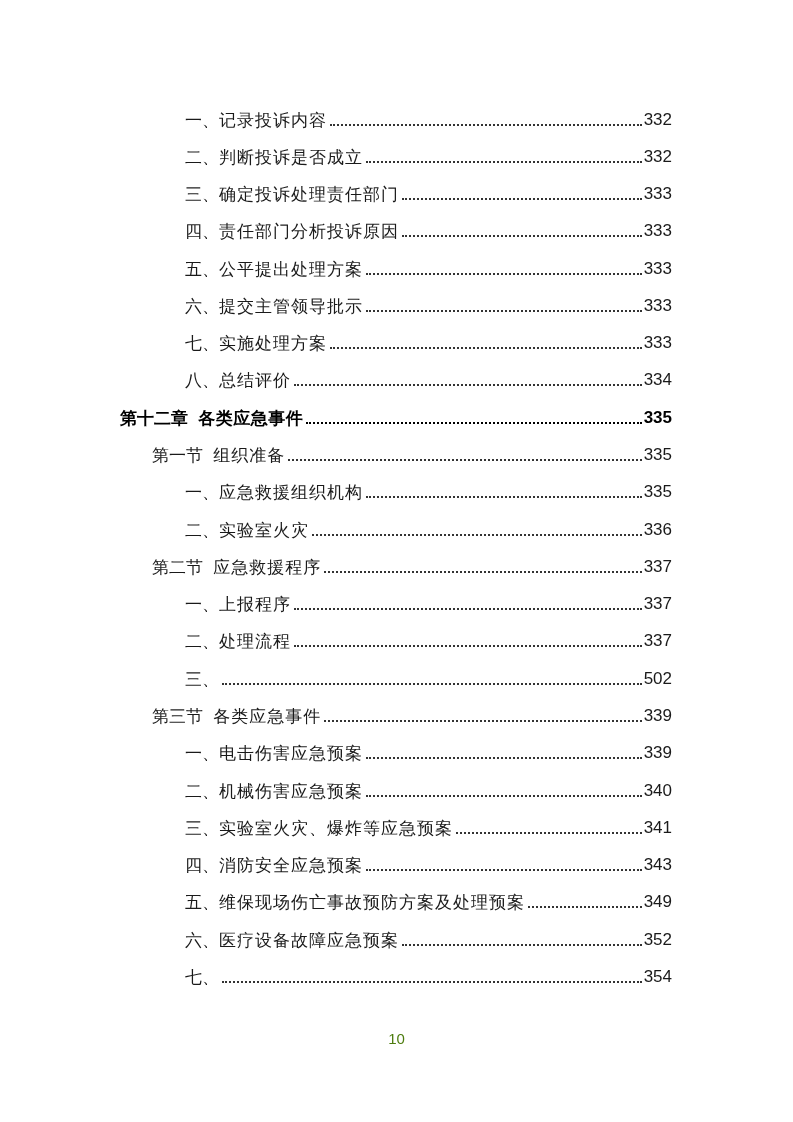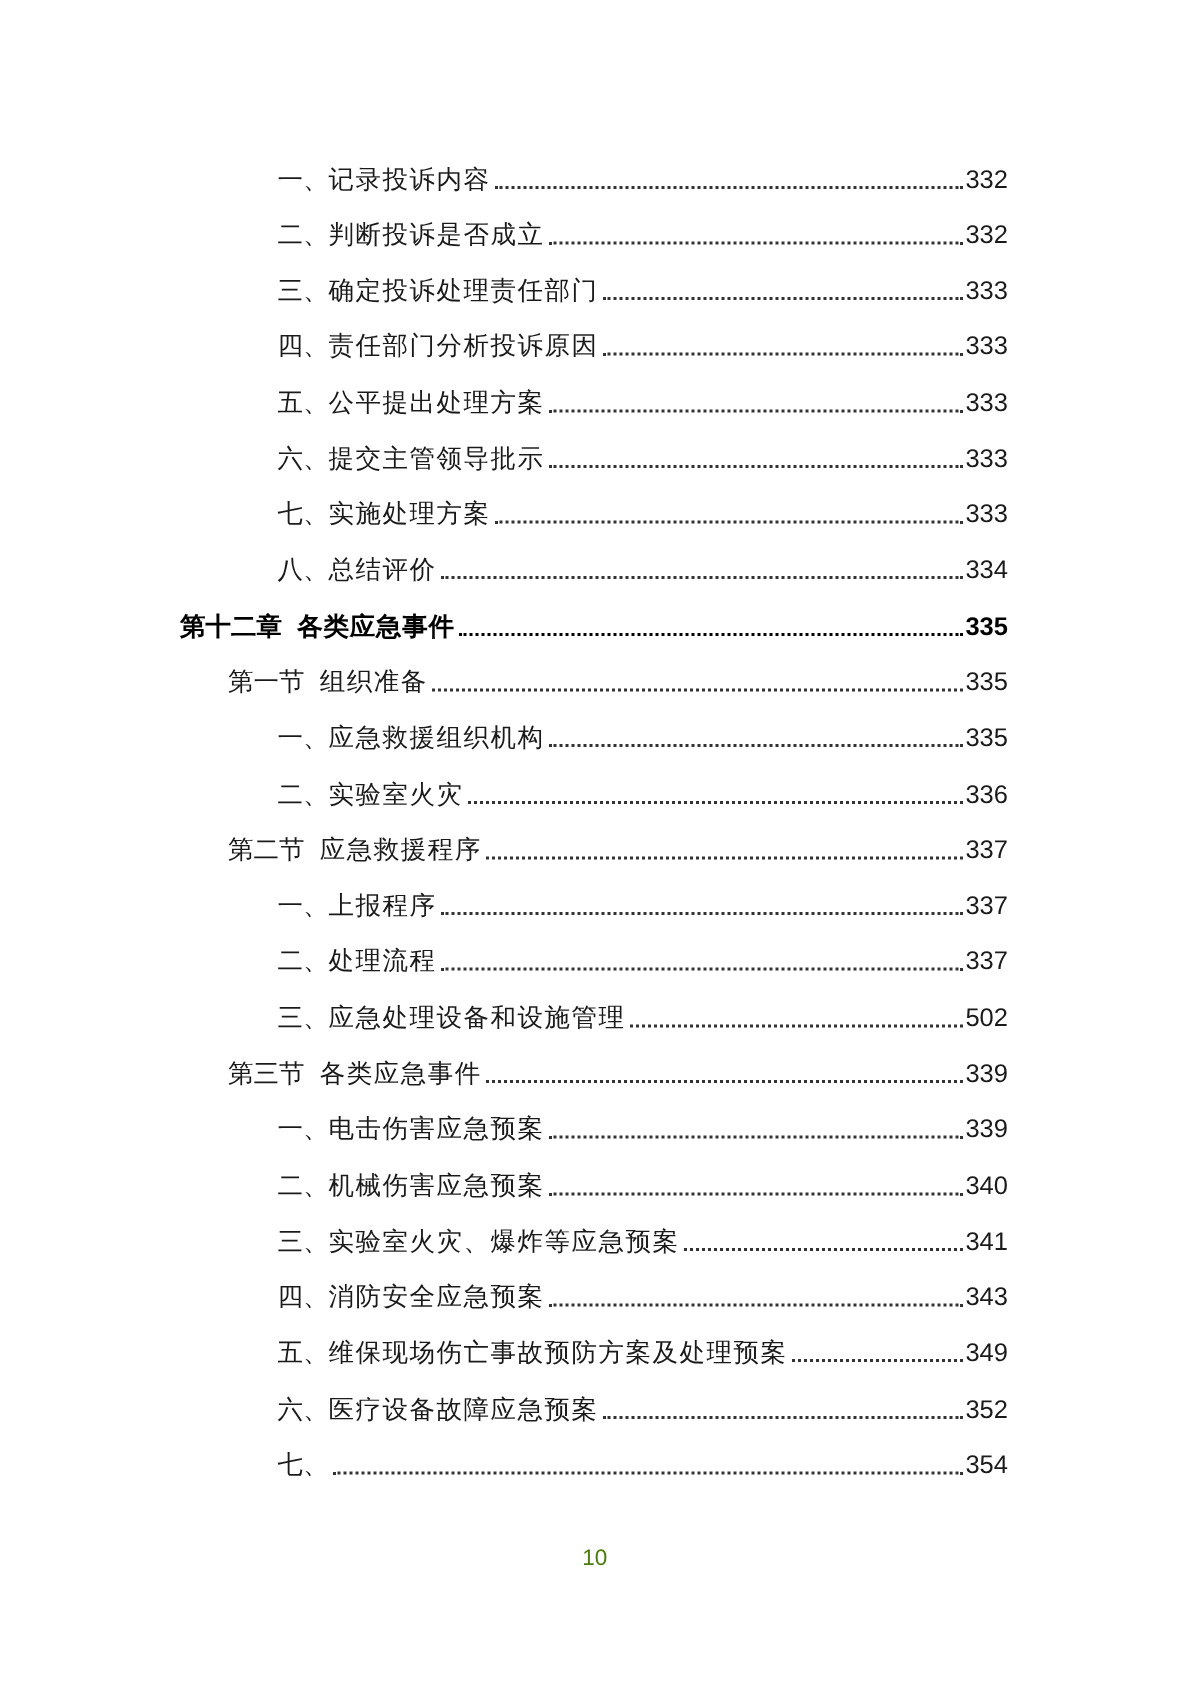--- a/index.html
+++ b/index.html
@@ -115,21 +115,20 @@
     <span class="page">337</span>
   </div>
   <div class="row l3" style="top:629px">
     <span class="num">二、</span>
     <span class="title">处理流程</span>
     <span class="leader"></span>
     <span class="page">337</span>
   </div>
   <div class="row l3" style="top:667px">
     <span class="num">三、</span>
-    <span class="title">应急处理设备和设施管理</span>
     <span class="leader"></span>
     <span class="page">502</span>
   </div>
   <div class="row l2" style="top:704px">
     <span class="num">第三节</span>
     <span class="sep"></span>
     <span class="title">各类应急事件</span>
     <span class="leader"></span>
     <span class="page">339</span>
   </div>

